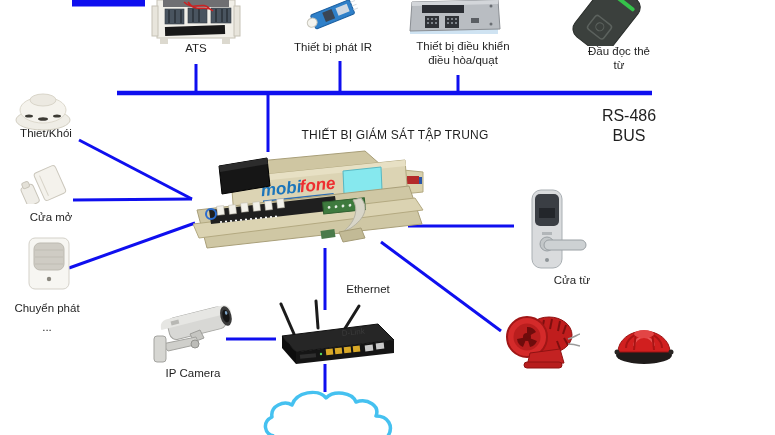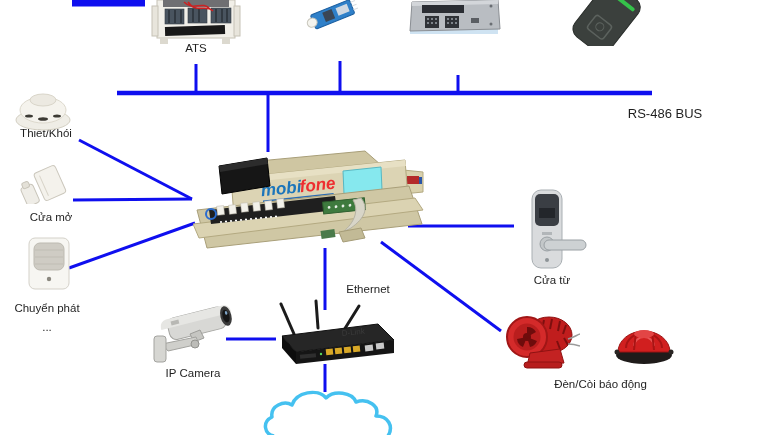--- a/index.html
+++ b/index.html
@@ -301,26 +301,31 @@
     <ellipse cx="32" cy="24" rx="10" ry="4" fill="#e34545"></ellipse>
     <circle cx="5" cy="42" r="2.5" fill="#2a2523"></circle>
     <circle cx="59" cy="42" r="2.5" fill="#2a2523"></circle>
   </svg>
 
   <svg class="node" style="left:262px;top:388px" width="138" height="48" viewBox="0 0 138 48">
     <path d="M12 48 C 2 46, 0 34, 10 29 C 8 18, 22 12, 30 17 C 34 4, 56 0, 64 10 C 72 2, 90 4, 94 14 C 106 10, 118 18, 114 28 C 126 28, 132 38, 126 48" fill="#ffffff" stroke="#45c1f0" stroke-width="3.5" stroke-linejoin="round"></path>
   </svg>
 
   <div class="lbl" style="left:156px;top:41px;width:80px">ATS</div>
-  <div class="lbl" style="left:620px;top:106px;width:90px;font-size:13px">RS-486 BUS</div>
+  <div class="lbl" style="left:283px;top:40px;width:100px">Thiết bị phát IR</div>
+  <div class="lbl" style="left:402px;top:39px;width:122px">Thiết bị điều khiển
+điều hòa/quạt</div>
+  <div class="lbl" style="left:579px;top:44px;width:80px">Đầu đọc thẻ
+từ</div>
+  <div class="lbl" style="left:584px;top:106px;width:90px;font-size:16px">RS-486 BUS</div>
+  <div class="lbl title-lbl" style="left:285px;top:128px;width:220px">THIẾT BỊ GIÁM SÁT TẬP TRUNG</div>
 
   <div class="lbl" style="left:5px;top:126px;width:82px">Thiết/Khói</div>
   <div class="lbl" style="left:11px;top:210px;width:80px">Cửa mở</div>
   <div class="lbl" style="left:1px;top:301px;width:92px">Chuyển phát</div>
   <div class="lbl" style="left:1px;top:320px;width:92px">...</div>
 
-  <div class="lbl" style="left:512px;top:273px;width:80px">Cửa từ</div>
+  <div class="lbl" style="left:532px;top:273px;width:80px">Cửa từ</div>
   <div class="lbl" style="left:152px;top:366px;width:82px">IP Camera</div>
   <div class="lbl" style="left:328px;top:282px;width:80px">Ethernet</div>
-  <div class="lbl" style="left:528px;top:377px;width:145px">Đèn/Còi báo động</div>
   <div class="lbl" style="left:292px;top:421px;width:80px">LAN/WAN</div>
 
 </div>
 
 </body></html>

